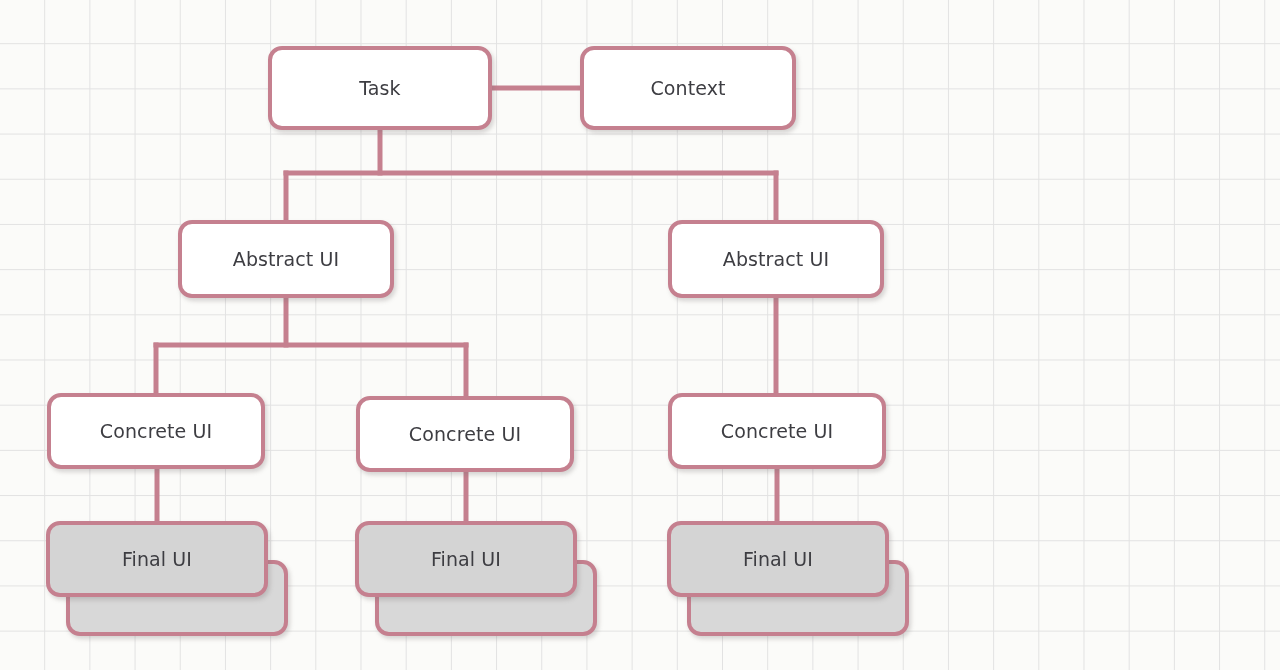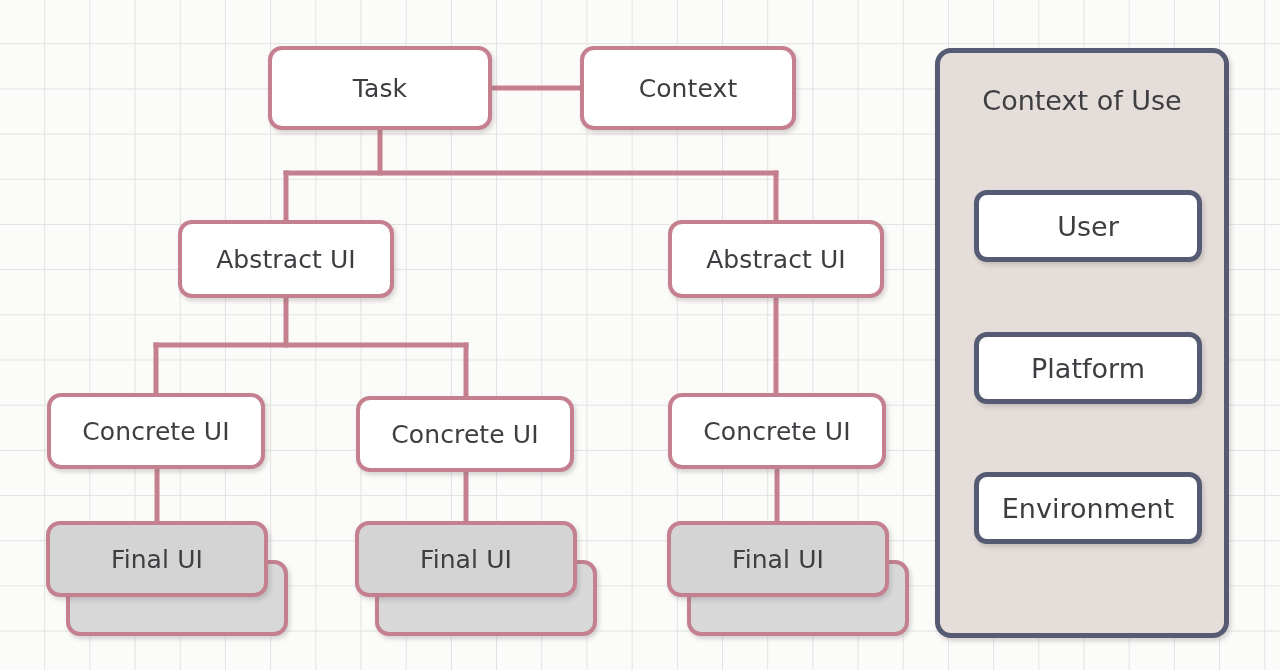--- a/index.html
+++ b/index.html
@@ -40,21 +40,21 @@
   .node {
     position: absolute;
     box-sizing: border-box;
     display: flex;
     align-items: center;
     justify-content: center;
     border-radius: 14px;
     border: 4px solid #c5808f;
     background: #ffffff;
     color: #3d3d42;
-    font-size: 25px;
+    font-size: 19px;
     font-weight: 400;
     letter-spacing: 0.1px;
     white-space: nowrap;
     box-shadow: 2px 3px 4px rgba(120,110,110,0.28);
   }
 
   .node.final {
     background: #d4d4d4;
     z-index: 3;
     justify-content: center;
@@ -158,28 +158,14 @@
         <span>Final UI</span>
       </div>
       <div class="node final" style="left: 355px; top: 521px; width: 222px; height: 76px;">
         <span>Final UI</span>
       </div>
       <div class="node final" style="left: 667px; top: 521px; width: 222px; height: 76px;">
         <span>Final UI</span>
       </div>
     </div>
 
-  <div class="ctx-panel" id="ctx-panel" style="left: 935px; top: 48px; width: 294px; height: 590px;">
-    <div class="ctx-title" id="ctx-title" style="top: 32px;">Context of Use</div>
-    <div id="ctx-items">
-        <div class="ctx-node" style="left: 34px; top: 137px; width: 228px; height: 72px;">
-          <span>User</span>
-        </div>
-        <div class="ctx-node" style="left: 34px; top: 279px; width: 228px; height: 72px;">
-          <span>Platform</span>
-        </div>
-        <div class="ctx-node" style="left: 34px; top: 419px; width: 228px; height: 72px;">
-          <span>Environment</span>
-        </div>
-      </div>
-  </div>
 
 </div>
 
 </body></html>

